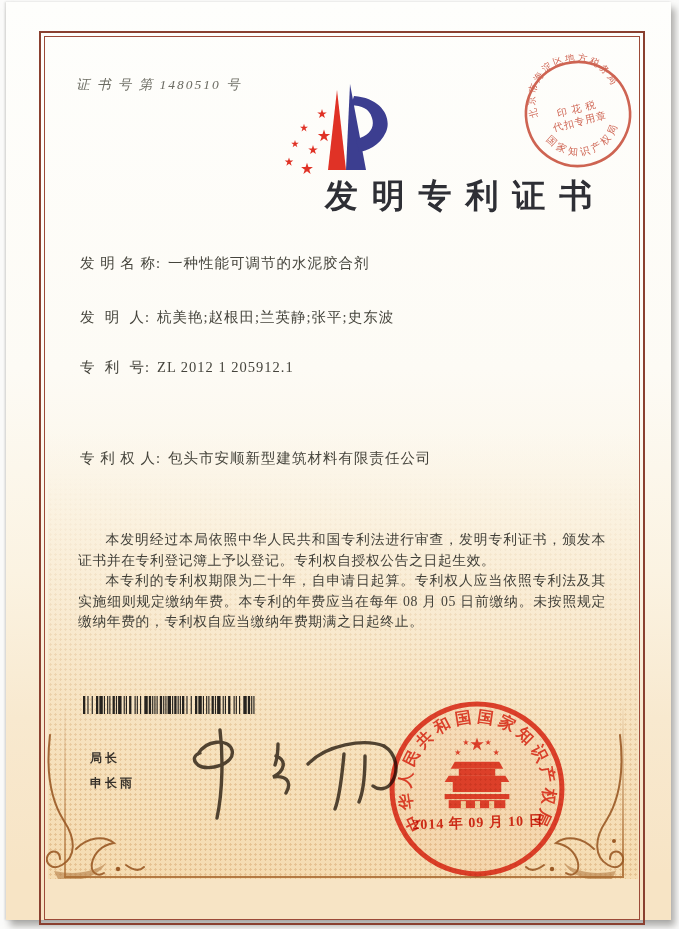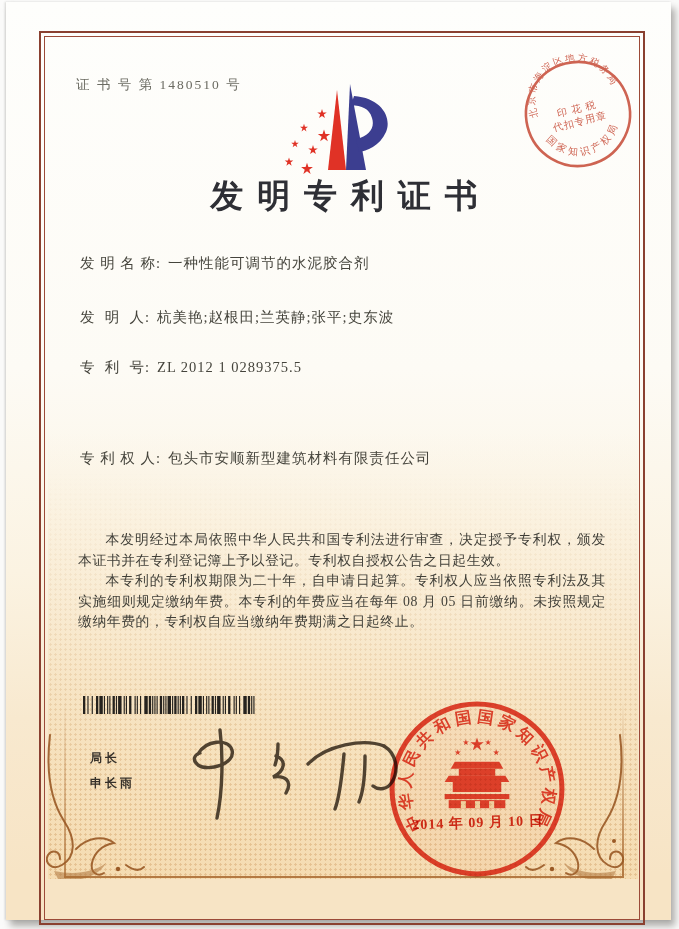--- a/index.html
+++ b/index.html
@@ -22,23 +22,23 @@
          border:1px solid #9c4a38;outline:2px solid #8a4030;outline-offset:3px;}
   
   .inner-line{position:absolute;left:58px;top:874px;width:560px;height:2px;background:#a8682f;opacity:.85;}
   .stub{position:absolute;top:698px;width:2px;height:176px;}
   .stub.r{left:616px;background:linear-gradient(180deg,rgba(168,104,47,0),rgba(168,104,47,.85));}
   .stub.l{left:58px;background:linear-gradient(180deg,rgba(168,104,47,0),rgba(168,104,47,.7));}
   .flourish{position:absolute;width:100px;height:150px;}
   .flourish.right{left:518px;top:727px;}
   .flourish.left{left:40px;top:727px;transform:scaleX(-1);}
   
-  .cert-no{position:absolute;left:70px;top:74px;font-size:13.5px;letter-spacing:2px;color:#6b6b62;}
+  .cert-no{position:absolute;left:70px;top:74px;font-size:13.5px;letter-spacing:2px;color:#6b6b62;font-style:italic;}
   .logo{position:absolute;left:274px;top:80px;}
-  .title{position:absolute;left:76px;top:172px;width:524px;text-align:center;
+  .title{position:absolute;left:76px;top:172px;width:524px;text-align:right;
          font-size:33px;font-weight:600;color:#2e2f35;letter-spacing:.42em;text-indent:.42em;}
   .frow{position:absolute;left:74px;font-size:14.5px;color:#45443c;}
   .f-label{white-space:pre;letter-spacing:1px;}
   .f-value{margin-left:7px;letter-spacing:1px;}
   .bodytext{position:absolute;left:72px;top:528px;width:528px;font-size:13.8px;line-height:20.5px;
             color:#403f38;text-align:justify;letter-spacing:.6px;}
   .bodytext p{margin:0;text-indent:2em;}
   .barcode{position:absolute;left:77px;top:694px;}
   .sig-labels{position:absolute;left:84px;top:744px;font-family:"Liberation Sans","DejaVu Sans",sans-serif;
               font-size:12px;font-weight:600;color:#37312a;letter-spacing:3px;line-height:25px;}
@@ -104,28 +104,28 @@
 
     <div class="title">发明专利证书</div>
 
     <div class="frow" style="top:252px">
       <span class="f-label">发 明 名 称:</span><span class="f-value">一种性能可调节的水泥胶合剂</span>
     </div>
     <div class="frow" style="top:306px">
       <span class="f-label">发  明  人:</span><span class="f-value">杭美艳;赵根田;兰英静;张平;史东波</span>
     </div>
     <div class="frow" style="top:356px">
-      <span class="f-label">专  利  号:</span><span class="f-value">ZL 2012 1 0289375.5</span>
+      <span class="f-label">专  利  号:</span><span class="f-value">ZL 2012 1 205912.1</span>
     </div>
     <div class="frow" style="top:447px">
       <span class="f-label">专 利 权 人:</span><span class="f-value">包头市安顺新型建筑材料有限责任公司</span>
     </div>
 
     <div class="bodytext">
-      <p>本发明经过本局依照中华人民共和国专利法进行审查，决定授予专利权，颁发本证书并在专利登记簿上予以登记。专利权自授权公告之日起生效。</p>
+      <p>本发明经过本局依照中华人民共和国专利法进行审查，发明专利证书，颁发本证书并在专利登记簿上予以登记。专利权自授权公告之日起生效。</p>
       <p>本专利的专利权期限为二十年，自申请日起算。专利权人应当依照专利法及其实施细则规定缴纳年费。本专利的年费应当在每年 08 月 05 日前缴纳。未按照规定缴纳年费的，专利权自应当缴纳年费期满之日起终止。</p>
     </div>
 
     <svg class="barcode" width="176" height="18" id="barcode-svg">
         <rect x="0" y="0" width="2.3" height="18" fill="#25221e"></rect>
         <rect x="4.4" y="0" width="1.15" height="18" fill="#25221e"></rect>
         <rect x="8.700000000000001" y="0" width="1.15" height="18" fill="#25221e"></rect>
         <rect x="13.000000000000002" y="0" width="2.3" height="18" fill="#25221e"></rect>
         <rect x="16.35" y="0" width="3.4499999999999997" height="18" fill="#25221e"></rect>
         <rect x="20.85" y="0" width="1.15" height="18" fill="#25221e"></rect>

